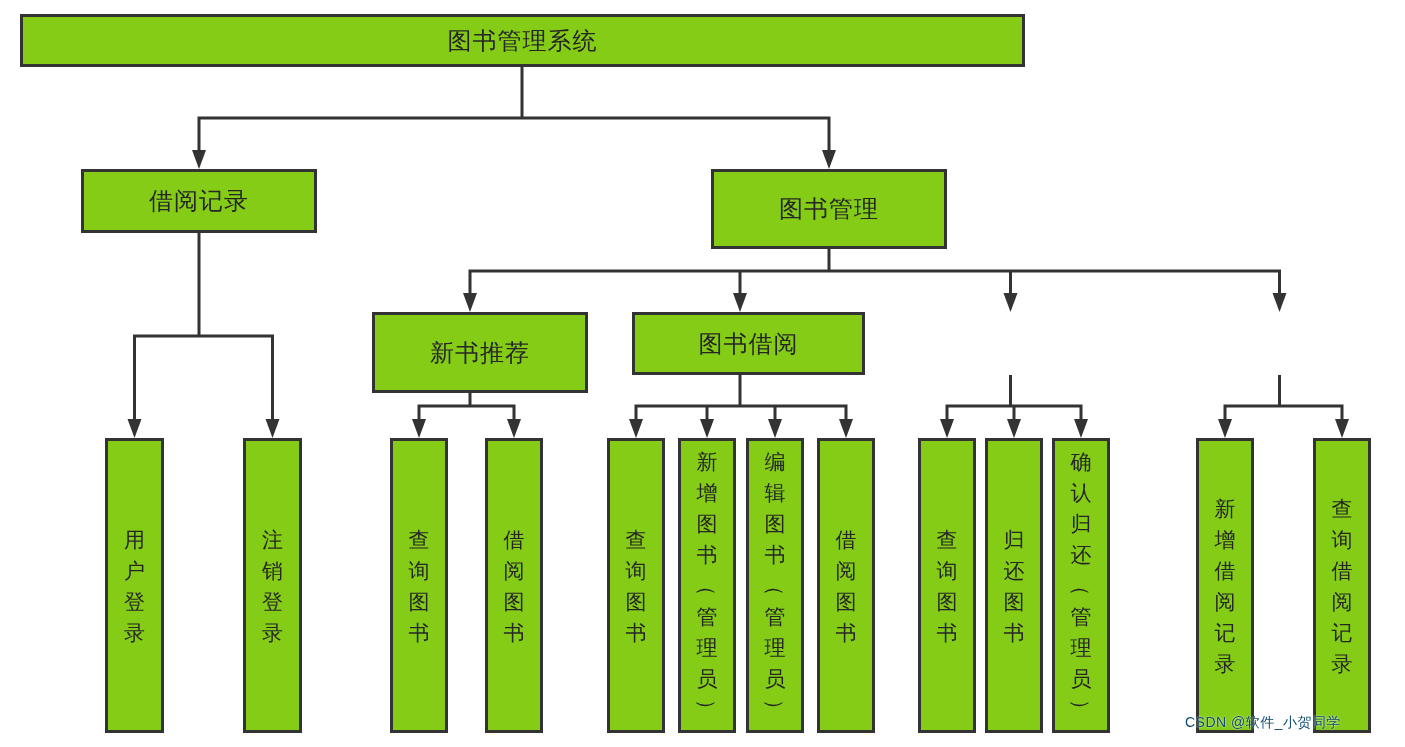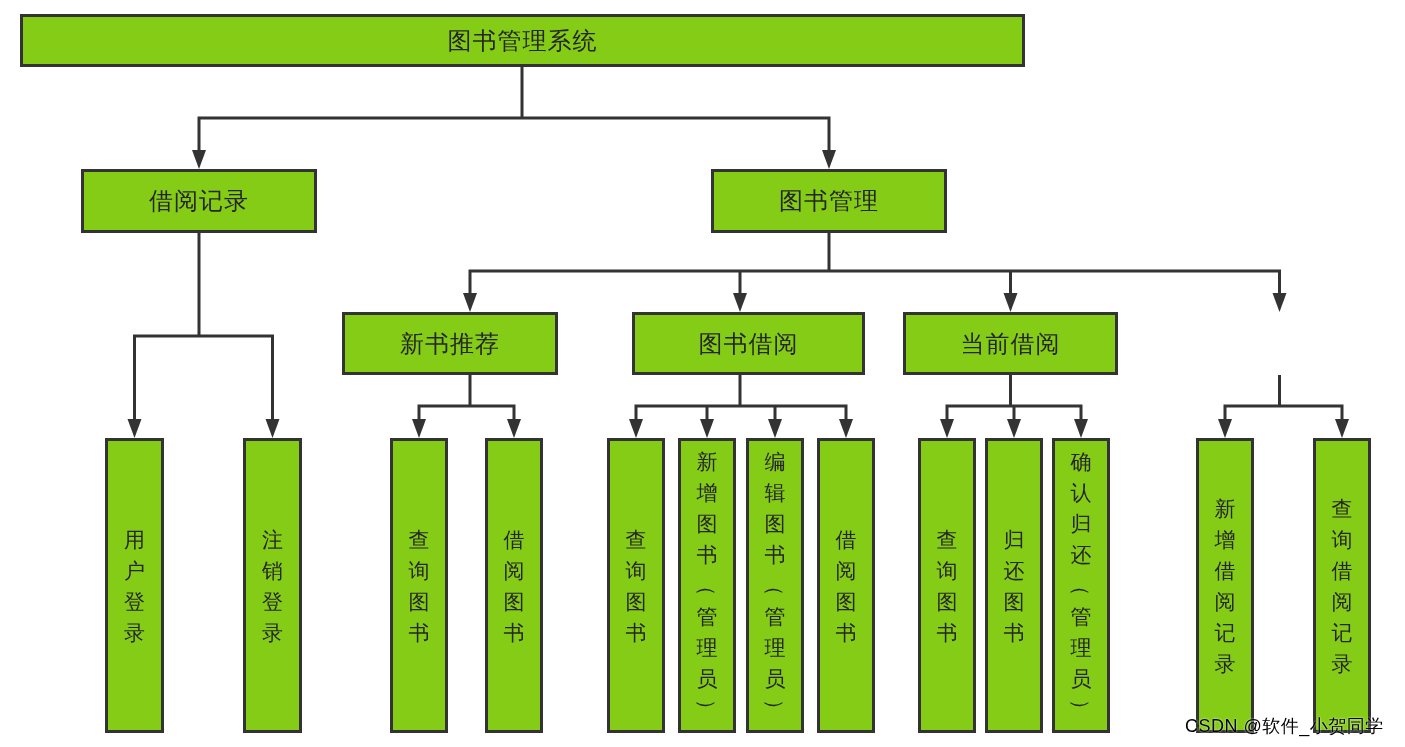--- a/index.html
+++ b/index.html
@@ -22,21 +22,21 @@
     align-items:center; justify-content:center;
     width:100%; height:100%;
   }
   .vtext .ch {
     display:block; height:31px; line-height:31px;
     font-size:21px; text-align:center;
   }
   .vtext .ch.rot { transform:rotate(90deg); }
   .watermark {
     position:absolute; left:1185px; top:714px;
-    font-size:18px; color:#000000; white-space:nowrap;
+    font-size:14px; color:#0c4a6e; white-space:nowrap;
     letter-spacing:0.5px; z-index:5;
     text-shadow:0 0 2px #ffffff;
   }
 </style>
 </head>
 <body>
 
 <div class="canvas">
 
   <svg class="wires" width="1405" height="747">
@@ -91,32 +91,29 @@
     </g>
   </svg>
 
   <div class="node head" style="left:20px;top:14px;width:1005px;height:53px">
     <span class="lbl">图书管理系统</span>
   </div>
 
   <div class="node head" style="left:81px;top:169px;width:236px;height:64px">
     <span class="lbl">借阅记录</span>
   </div>
-  <div class="node head" style="left:711px;top:169px;width:236px;height:64px">
+  <div class="node head" style="left:711px;top:169px;width:236px;height:80px">
     <span class="lbl">图书管理</span>
   </div>
 
-  <div class="node head" style="left:342px;top:312px;width:216px;height:63px">
+  <div class="node head" style="left:372px;top:312px;width:216px;height:81px">
     <span class="lbl">新书推荐</span>
   </div>
   <div class="node head" style="left:632px;top:312px;width:233px;height:63px">
     <span class="lbl">图书借阅</span>
-  </div>
-  <div class="node head" style="left:903px;top:312px;width:215px;height:63px">
-    <span class="lbl">当前借阅</span>
   </div>
 
   <div class="node leafbox" style="left:105px;top:438px;width:59px;height:295px">
     <span class="vtext">
         <span class="ch">用</span>
         <span class="ch">户</span>
         <span class="ch">登</span>
         <span class="ch">录</span>
       </span>
   </div>

